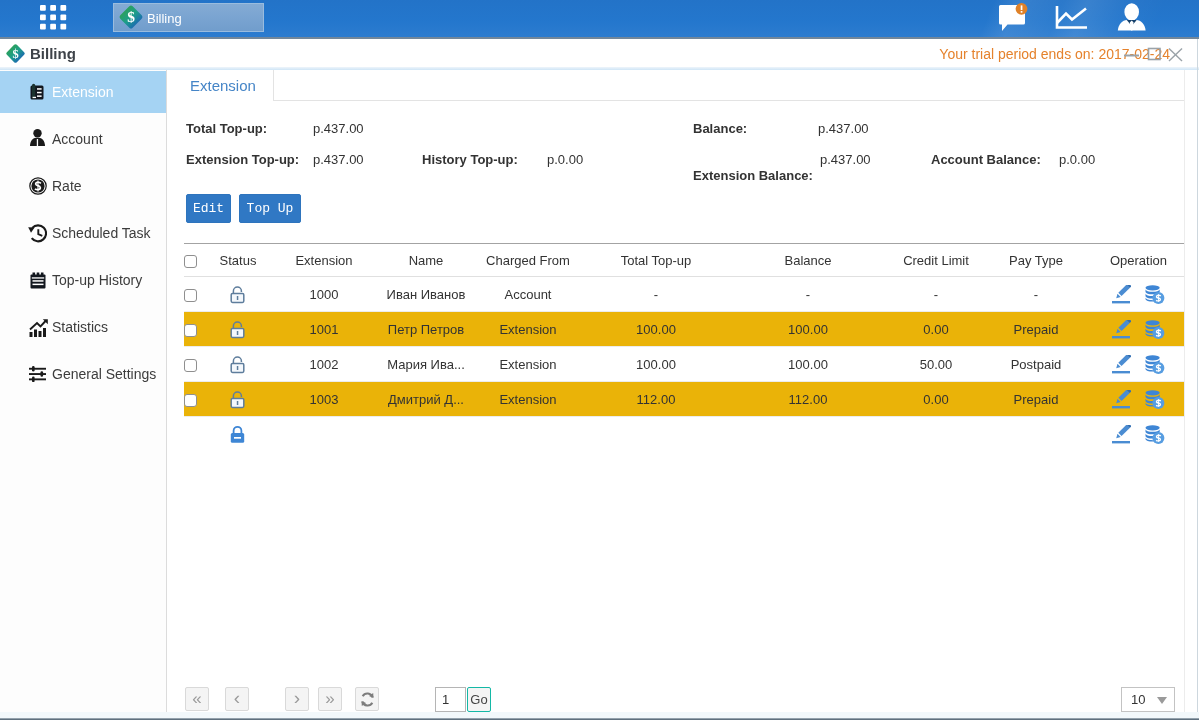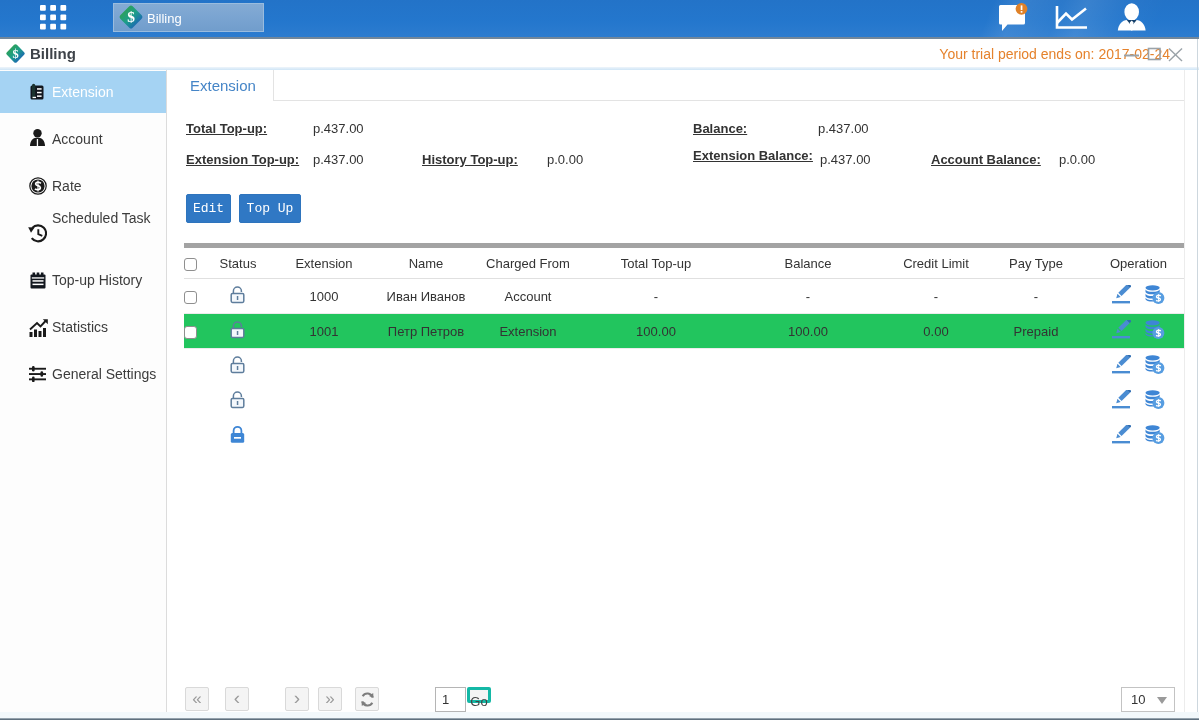--- a/index.html
+++ b/index.html
@@ -33,46 +33,46 @@
 .mitem .txt { position:absolute; left:52px; top:13px; font-size:14px; color:#3c3c3c; }
 .mitem.sel { background:#a5d3f3; }
 .mitem.sel .txt { color:#fff; }
 
 
 #tabbox { left:168px; top:70px; width:106px; height:31px; background:#fff;
   border-right:1px solid #e3e3e3; }
 #tabbox span { position:absolute; left:22px; top:7px; font-size:15px; color:#4585c7; }
 #tabline { left:274px; top:100px; width:910px; height:1px; background:#e3e3e3; }
 
-.lbl { position:absolute; font-size:13px; font-weight:bold; color:#333;text-decoration:underline; }
+.lbl { position:absolute; font-size:13px; font-weight:bold; color:#333; }
 .val { position:absolute; font-size:13px; color:#333; }
 
 .btn { position:absolute; background:#3078c4; border:1px solid #2e74bd; color:#fff;
   font-size:13px; text-align:center; border-radius:2px; line-height:27px; height:29px;font-family:Liberation Mono, monospace; }
 
 
 #tbl { left:184px; top:243px; width:1000px; }
 #tbl table { border-collapse:collapse; width:1000px; table-layout:fixed; font-size:13px; color:#333; }
-#tbl th { font-weight:normal; height:33px; border-top:5px solid #a3a3a3; border-bottom:1px solid #e0e0e0;
+#tbl th { font-weight:normal; height:33px; border-top:1px solid #a3a3a3; border-bottom:1px solid #e0e0e0;
   text-align:center; color:#333; }
 #tbl td { height:34px; box-sizing:content-box; border-bottom:1px solid #ececec; text-align:center;margin-top:12px; }
-#tbl tr.alt td { background:#22c55e; }
+#tbl tr.alt td { background:#eab308; }
 #tbl tr td:first-child, #tbl th:first-child { text-align:left; }
 .cb { display:inline-block; width:13px; height:13px; border:1px solid #8f8f8f; border-radius:3px; background:#fff; vertical-align:middle; }
 
 
 .pbtn { position:absolute; top:687px; width:24px; height:24px; background:#f4f4f4;
   border:1px solid #d9d9d9; border-radius:2px; color:#9b9b9b; font-size:17px;
   text-align:center; line-height:22px; }
 .ptext { position:absolute; font-size:13px; color:#333;margin-top:24px; }
 #goto-input { position:absolute; left:435px; top:687px; width:31px; height:25px;
   border:1px solid #b5b5b5; background:#fff; font-size:13px; color:#333;
   text-align:left; line-height:23px; padding-left:6px; }
-#gobtn { position:absolute; left:467px; top:687px; width:24px; height:16px; background:#f4f4f4;
-  border:3px solid #14b8a6; border-radius:2px; color:#444; font-size:13px;
+#gobtn { position:absolute; left:467px; top:687px; width:24px; height:25px; background:#f4f4f4;
+  border:1px solid #14b8a6; border-radius:2px; color:#444; font-size:13px;
   text-align:center; line-height:23px; }
 #dropdown { position:absolute; left:1121px; top:687px; width:54px; height:25px;
   border:1px solid #c3c3c3; background:#fff; }
 #dropdown span { position:absolute; left:9px; top:4px; font-size:13px; color:#333; }
 #dropdown .caret { position:absolute; right:7px; top:9px; width:0; height:0;
   border-left:5px solid transparent; border-right:5px solid transparent; border-top:7px solid #9a9a9a; }
 
 
 #bot1 { left:0; top:712px; width:1199px; height:6px; background:#f2f8fb; }
 #bot2 { left:0; top:718px; width:1199px; height:2px; background:#5f707e; }
@@ -165,21 +165,21 @@
 <div class="abs" id="sidebar"></div>
 <div class="abs mitem sel" style="top:71px">
     <span class="txt">Extension</span>
   </div>
 <div class="abs mitem" style="top:118px">
     <span class="txt">Account</span>
   </div>
 <div class="abs mitem" style="top:165px">
     <span class="txt">Rate</span>
   </div>
-<div class="abs mitem" style="top:197px">
+<div class="abs mitem" style="top:212px">
     <span class="txt">Scheduled Task</span>
   </div>
 <div class="abs mitem" style="top:259px">
     <span class="txt">Top-up History</span>
   </div>
 <div class="abs mitem" style="top:306px">
     <span class="txt">Statistics</span>
   </div>
 <div class="abs mitem" style="top:353px">
     <span class="txt">General Settings</span>
@@ -326,21 +326,21 @@
 
 <div class="lbl" style="left:186px;top:121px">Total Top-up:</div>
 <div class="val" style="left:313px;top:121px">p.437.00</div>
 <div class="lbl" style="left:693px;top:121px">Balance:</div>
 <div class="val" style="left:818px;top:121px">p.437.00</div>
 
 <div class="lbl" style="left:186px;top:152px">Extension Top-up:</div>
 <div class="val" style="left:313px;top:152px">p.437.00</div>
 <div class="lbl" style="left:422px;top:152px">History Top-up:</div>
 <div class="val" style="left:547px;top:152px">p.0.00</div>
-<div class="lbl" style="left:693px;top:148px">Extension Balance:</div>
+<div class="lbl" style="left:693px;top:168px">Extension Balance:</div>
 <div class="val" style="left:820px;top:152px">p.437.00</div>
 <div class="lbl" style="left:931px;top:152px">Account Balance:</div>
 <div class="val" style="left:1059px;top:152px">p.0.00</div>
 
 <div class="btn" style="left:186px;top:194px;width:45px">Edit</div>
 <div class="btn" style="left:239px;top:194px;width:62px">Top Up</div>
 
 <div class="abs" id="tbl">
 <table>
 <colgroup>
@@ -385,20 +385,44 @@
           <td class="lk-open"></td>
           <td>1001</td>
           <td>Петр Петров</td>
           <td>Extension</td>
           <td>100.00</td>
           <td>100.00</td>
           <td>0.00</td>
           <td>Prepaid</td>
           <td class="ops"></td>
         </tr>
+<tr>
+          <td><span class="cb"></span></td>
+          <td class="lk-open"></td>
+          <td>1002</td>
+          <td>Мария Ива...</td>
+          <td>Extension</td>
+          <td>100.00</td>
+          <td>100.00</td>
+          <td>50.00</td>
+          <td>Postpaid</td>
+          <td class="ops"></td>
+        </tr>
+<tr class="alt">
+          <td><span class="cb"></span></td>
+          <td class="lk-open"></td>
+          <td>1003</td>
+          <td>Дмитрий Д...</td>
+          <td>Extension</td>
+          <td>112.00</td>
+          <td>112.00</td>
+          <td>0.00</td>
+          <td>Prepaid</td>
+          <td class="ops"></td>
+        </tr>
 </tbody>
     </table>
 </div>
 
 <div class="pbtn" style="left:185px">«</div>
 <div class="pbtn" style="left:225px;font-size:19px;line-height:20px">‹</div>
 <div class="ptext" style="left:253px;top:692px">1/1</div>
 <div class="pbtn" style="left:285px;font-size:19px;line-height:20px">›</div>
 <div class="pbtn" style="left:318px">»</div>
 <div class="pbtn" style="left:355px"></div>

